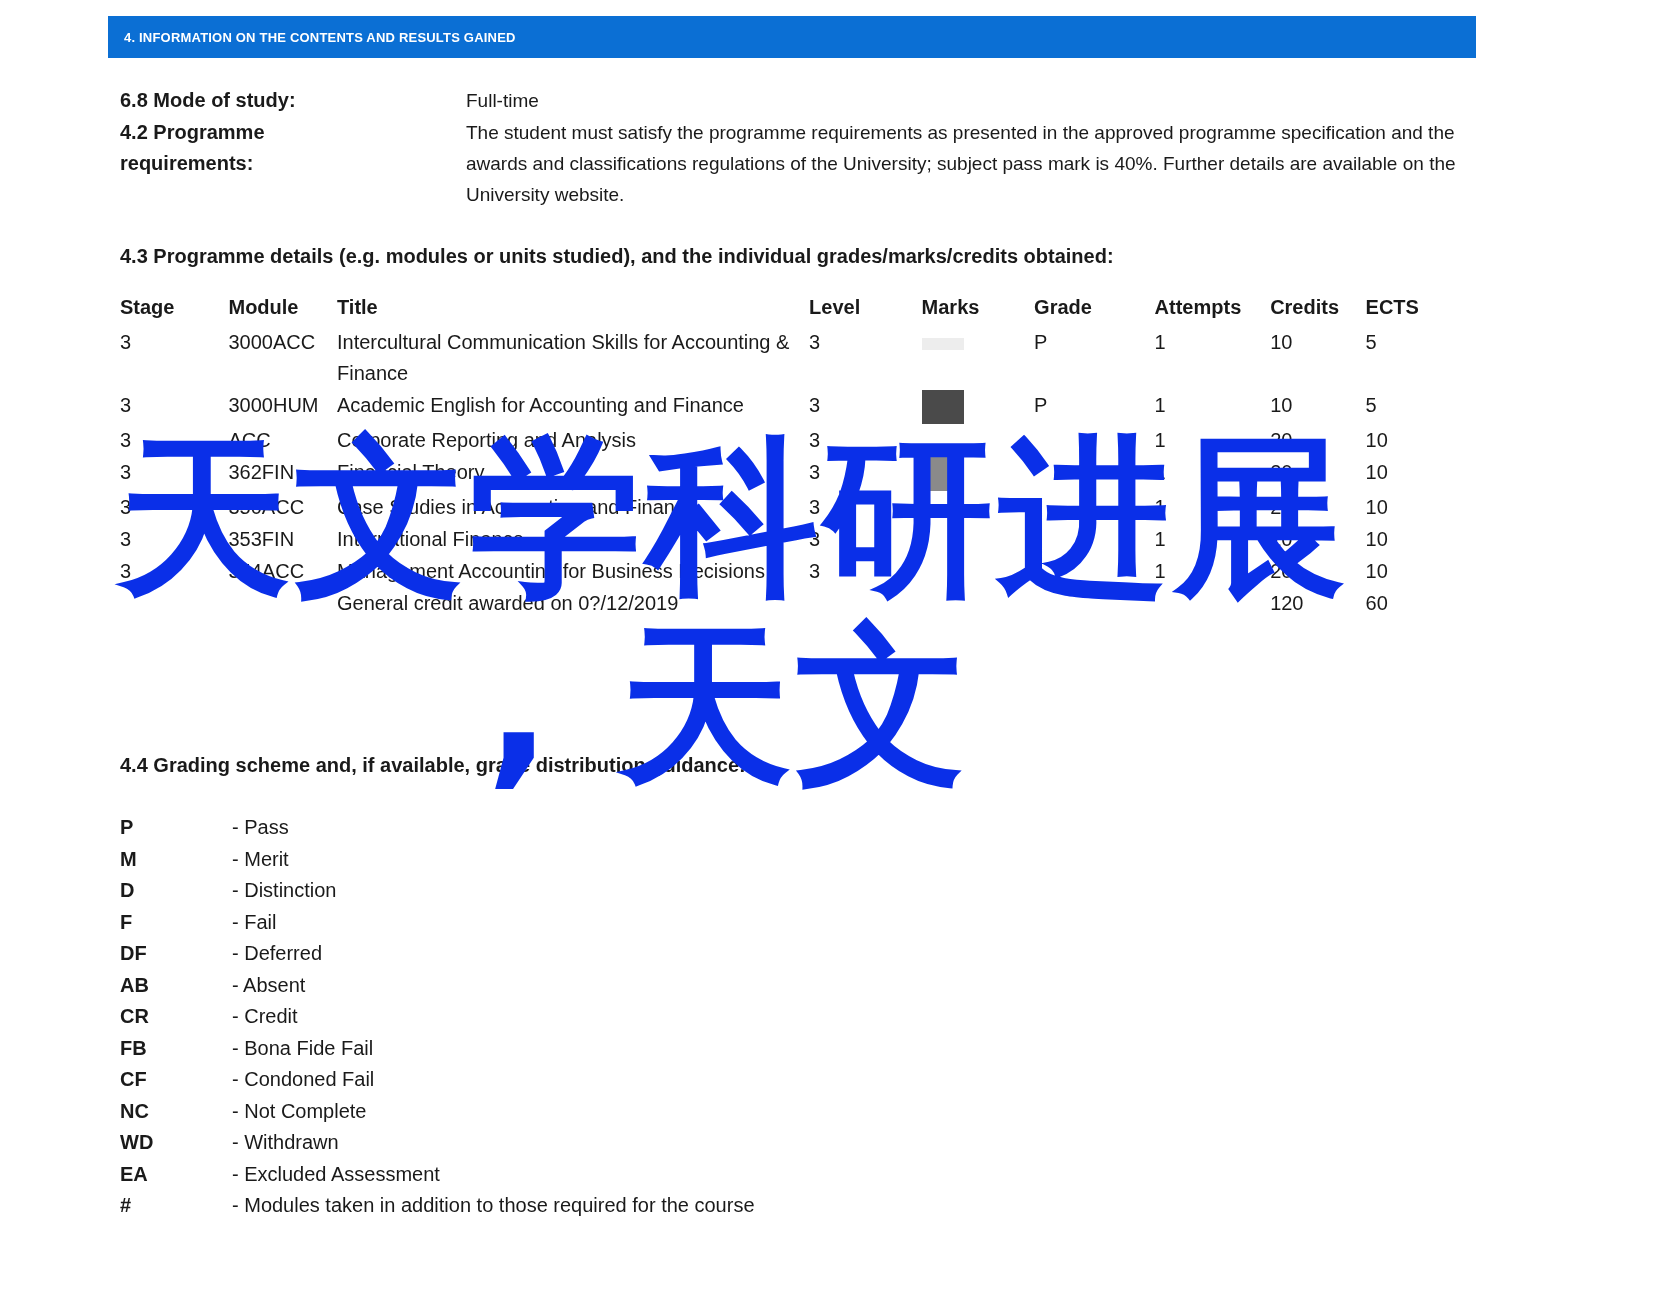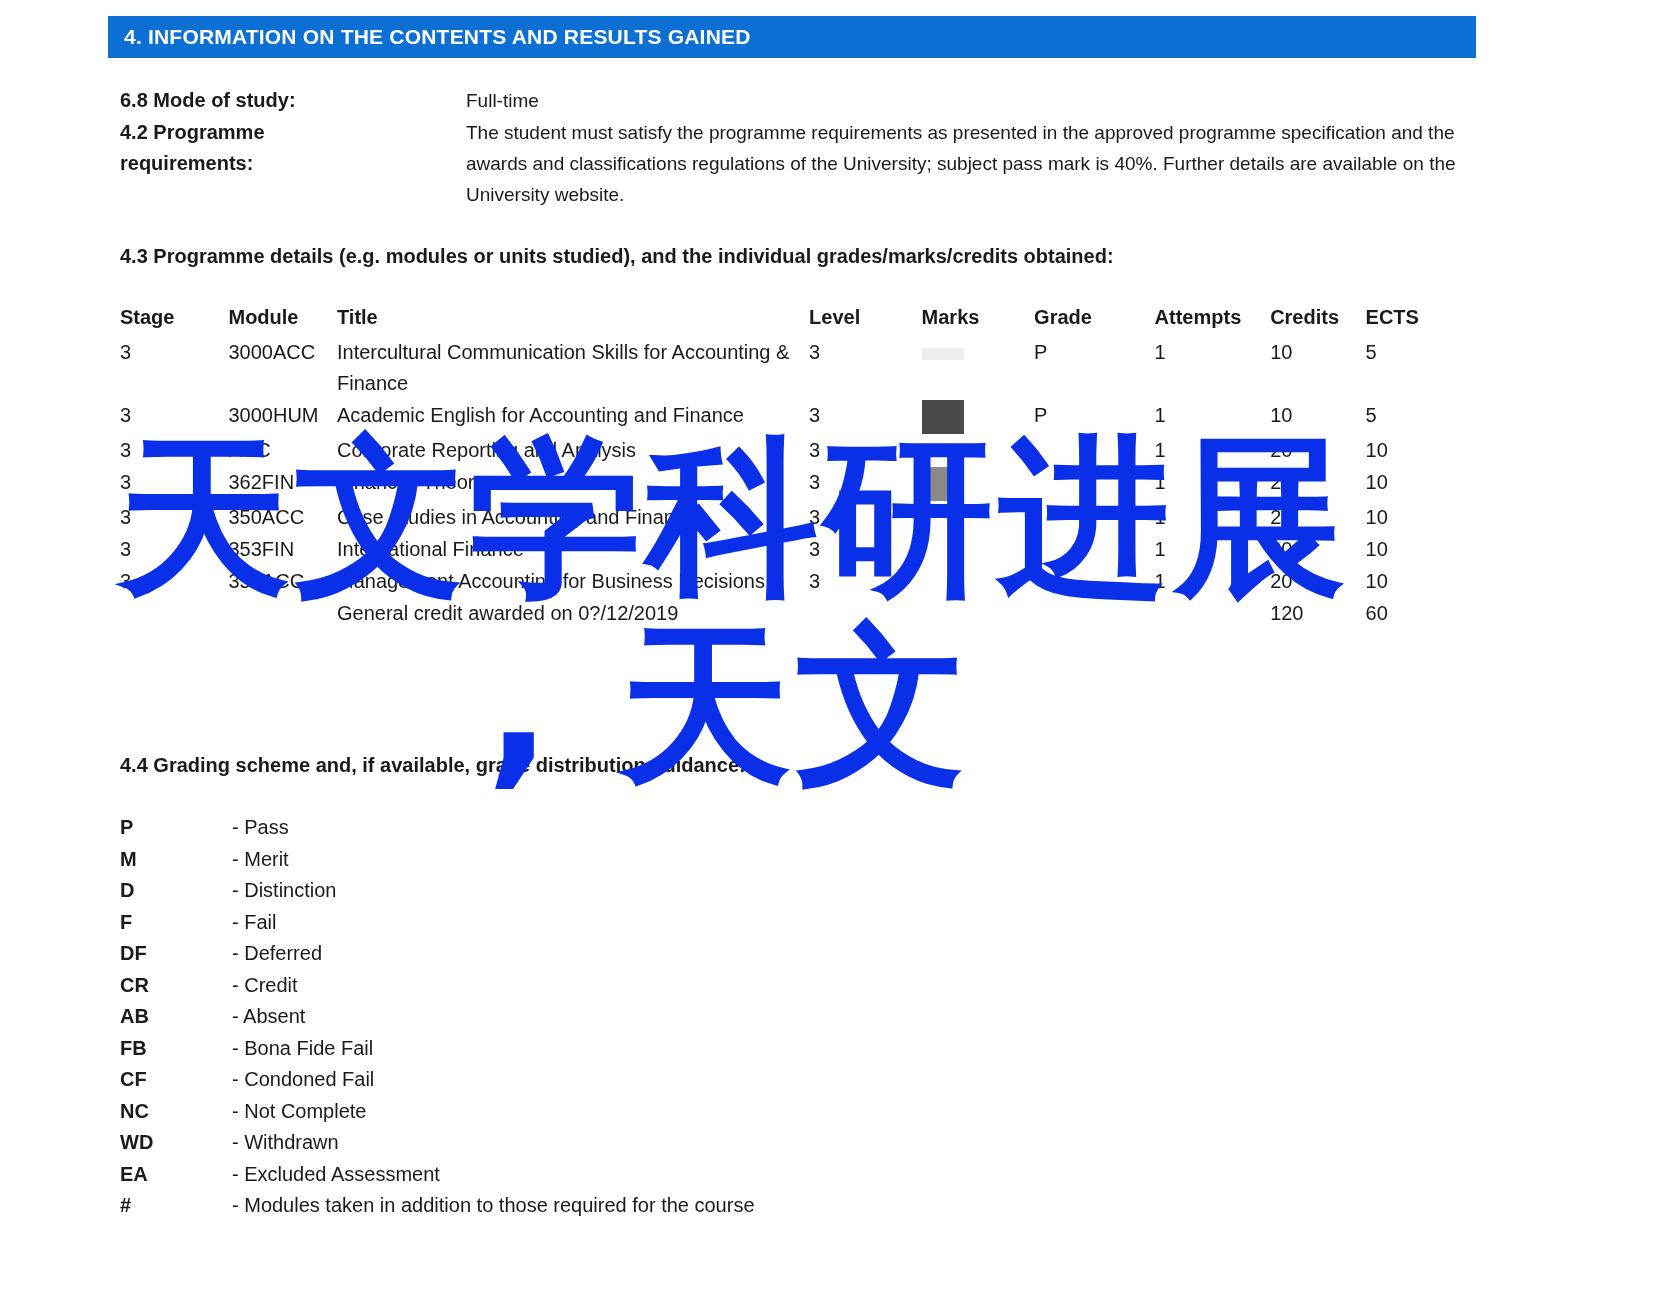--- a/index.html
+++ b/index.html
@@ -31,21 +31,21 @@
     left: 108px;
     top: 16px;
     width: 1368px;
     height: 42px;
     background: #0b6fd4;
     display: flex;
     align-items: center;
   }
   .banner-text {
     color: #ffffff;
-    font-size: 21px;
+    font-size: 13px;
     font-weight: bold;
     letter-spacing: 0.2px;
     padding-left: 16px;
     white-space: nowrap;
   }
 
   
   .fld-label {
     position: absolute;
     left: 120px;
@@ -68,21 +68,21 @@
     left: 120px;
     font-size: 20px;
     font-weight: bold;
     white-space: nowrap;
   }
 
   
   .mtable {
     position: absolute;
     left: 120px;
-    top: 306px;
+    top: 296px;
     width: 1336px;
     border-collapse: collapse;
     font-size: 20px;
   }
   .mtable th {
     text-align: left;
     font-weight: bold;
     padding: 0 0 8px 0;
     vertical-align: top;
     white-space: nowrap;
@@ -305,26 +305,26 @@
       </div>
       <div class="legend-row">
         <div class="legend-code">F</div>
         <div class="legend-desc">- Fail</div>
       </div>
       <div class="legend-row">
         <div class="legend-code">DF</div>
         <div class="legend-desc">- Deferred</div>
       </div>
       <div class="legend-row">
+        <div class="legend-code">AB</div>
+        <div class="legend-desc">- Absent</div>
+      </div>
+      <div class="legend-row">
         <div class="legend-code">CR</div>
         <div class="legend-desc">- Credit</div>
-      </div>
-      <div class="legend-row">
-        <div class="legend-code">AB</div>
-        <div class="legend-desc">- Absent</div>
       </div>
       <div class="legend-row">
         <div class="legend-code">FB</div>
         <div class="legend-desc">- Bona Fide Fail</div>
       </div>
       <div class="legend-row">
         <div class="legend-code">CF</div>
         <div class="legend-desc">- Condoned Fail</div>
       </div>
       <div class="legend-row">

